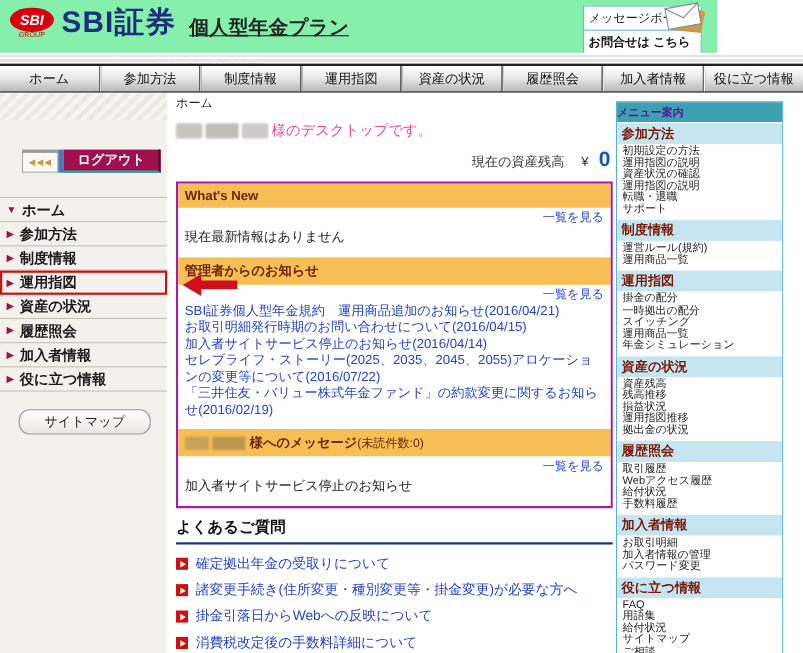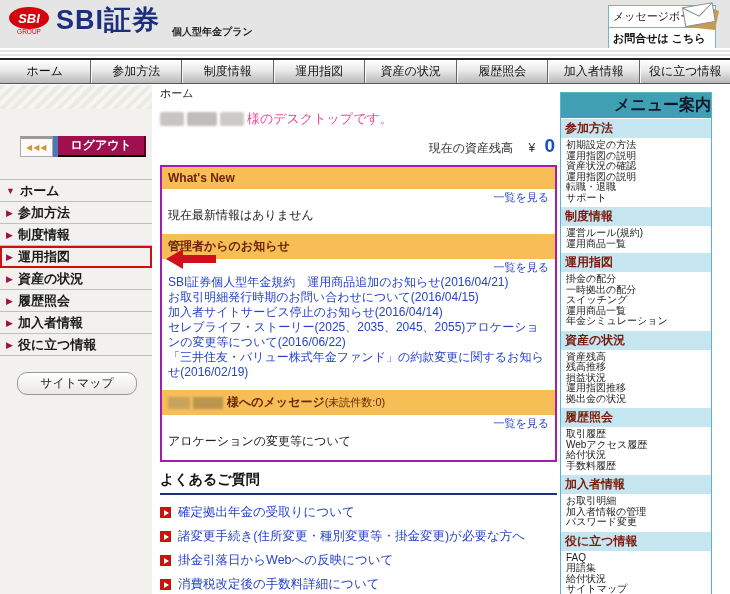--- a/index.html
+++ b/index.html
@@ -1,22 +1,22 @@
 <!DOCTYPE html>
 <html><head>
 <meta charset="utf-8">
 <style>
   html,body{margin:0;padding:0;}
   #page{position:relative;width:730px;height:594px;background:#fff;overflow:hidden;
         font-family:"Liberation Sans","DejaVu Sans",sans-serif;}
   
-  .header{position:absolute;top:0;left:0;width:730px;height:48px;background:#e5e5e5;}
+  .header{position:absolute;top:0;left:0;width:652px;height:48px;background:#86efac;}
   .logo-row{position:absolute;top:6px;left:8px;display:flex;align-items:flex-start;}
   .sbi-text{font-size:27px;font-weight:bold;color:#1c2f7c;letter-spacing:1px;line-height:28px;margin-left:4px;}
-  .plan-title{font-size:10px;font-weight:bold;color:#222;margin:19px 0 0 12px;}
+  .plan-title{font-size:18px;font-weight:bold;color:#222;margin:7px 0 0 12px;text-decoration:underline;}
   .powered{position:absolute;top:34px;left:100px;font-size:11px;font-style:italic;font-weight:bold;color:#1c50b4;margin-top:20px;}
   .powered .pb{color:#5577bb;font-size:9px;}
   .contact-box{position:absolute;top:5px;right:14px;width:106px;border:1px solid #6bb8c8;background:#fff;}
   .contact-row1{font-size:11px;color:#222;padding:3px 4px;border-bottom:1px solid #6bb8c8;cursor:pointer;}
   .contact-row2{font-size:11px;font-weight:bold;color:#111;padding:3px 4px;cursor:pointer;}
   .envelope{position:absolute;top:-5px;right:-6px;}
   .stripes{position:absolute;top:48px;left:0;width:730px;height:10px;
            background:repeating-linear-gradient(180deg,#fff 0 2px,#e4e4e4 2px 4px);}
   
   .navbar{position:absolute;top:58px;left:0;width:730px;height:26px;display:flex;
@@ -28,21 +28,21 @@
   .nav-item:last-child{border-right:none;}
   
   .sidebar{position:absolute;top:85px;left:0;width:152px;height:509px;background:#f2f1ee;}
   .sidebar::before{content:"";position:absolute;top:0;left:0;width:152px;height:24px;
            background:repeating-linear-gradient(135deg,#eceae5 0 4px,#f6f5f2 4px 8px);}
   .logout{position:absolute;top:51px;left:20px;display:flex;height:21px;cursor:pointer;}
   .logout-arrows{background:#fbfaf8;border:1px solid #aaa;border-top:3px solid #9a9a9a;color:#c89a3c;
                  font-size:8px;display:flex;align-items:center;padding:0 5px;letter-spacing:1px;box-sizing:border-box;}
   .logout-strip{width:5px;background:#4a7ab5;}
   .logout-btn{background:#a0104e;color:#fff;font-weight:bold;font-size:12px;padding:0 12px;display:flex;
-              align-items:center;border-right:2px solid #55082a;border-bottom:2px solid #000000;}
+              align-items:center;border-right:2px solid #55082a;border-bottom:2px solid #14b8a6;}
   .side-menu{position:absolute;top:94px;left:0;width:152px;border-top:1px solid #c2c0bb;}
   .side-item{height:22px;display:flex;align-items:center;padding-left:6px;border-bottom:1px solid #c2c0bb;
              font-size:13px;font-weight:bold;color:#1a1a1a;cursor:pointer;box-sizing:border-box;background:transparent;}
   .side-item .arrow{color:#9e1149;font-size:9px;margin-right:5px;}
   .side-item.active{border:2px solid #cc1111;padding-left:4px;}
   .sitemap-btn{position:absolute;top:287px;left:17px;width:118px;height:21px;border:1px solid #999;
                border-radius:10px;background:linear-gradient(#fff,#e9e8e5);font-size:12px;color:#222;
                display:flex;align-items:center;justify-content:center;cursor:pointer;}
   
   .main{position:absolute;top:86px;left:160px;width:397px;}
@@ -67,21 +67,21 @@
   .faq{margin-top:9px;}
   .faq-title{font-size:14px;font-weight:bold;color:#111;padding-bottom:4px;border-bottom:2px solid #1c2f7c;margin-bottom:9px;}
   .faq-item{display:flex;align-items:center;font-size:12.5px;color:#2743c8;margin:7px 0;cursor:pointer;}
   .faq-bullet{width:11px;height:11px;background:#cc1111;margin-right:7px;position:relative;flex:none;}
   .faq-bullet::after{content:"";position:absolute;left:4px;top:2.5px;border-left:5px solid #fff;
                      border-top:3px solid transparent;border-bottom:3px solid transparent;}
   
   .red-arrow{position:absolute;left:166px;top:249px;}
   
   .rightmenu{position:absolute;top:92px;left:560px;width:152px;border:1px solid #58b4c8;background:#fff;box-sizing:border-box;}
-  .rm-header{background:#3fa0b4;color:#0f172a;font-weight:bold;font-size:16px;text-align:right;padding:2px 0;cursor:default;}
+  .rm-header{background:#3fa0b4;color:#4c1d95;font-weight:bold;font-size:10px;text-align:left;padding:2px 0;cursor:default;}
   .rm-section-title{background:#c5e6f0;color:#7a1a0a;font-weight:bold;font-size:12px;padding:1px 4px;border-top:1px solid #fff;}
   .rm-items{padding:2px 0 3px 5px;background:#fff;}
   .rm-item{font-size:10px;line-height:10.5px;color:#222;cursor:pointer;white-space:nowrap;}
 </style>
 </head>
 <body>
 
 <div id="page">
 
   <div class="header">
@@ -189,34 +189,34 @@
         <div class="notice-empty">現在最新情報はありません</div>
       </div>
 
       <div class="notice-header">管理者からのお知らせ</div>
       <div class="notice-body">
         <span class="list-link">一覧を見る</span>
         <div class="news-list">
           <div class="news-item">SBI証券個人型年金規約　運用商品追加のお知らせ(2016/04/21)</div>
           <div class="news-item">お取引明細発行時期のお問い合わせについて(2016/04/15)</div>
           <div class="news-item">加入者サイトサービス停止のお知らせ(2016/04/14)</div>
-          <div class="news-item">セレブライフ・ストーリー(2025、2035、2045、2055)アロケーションの変更等について(2016/06/22)</div>
+          <div class="news-item">セレブライフ・ストーリー(2025、2035、2045、2055)アロケーションの変更等について(2016/07/22)</div>
           <div class="news-item">「三井住友・バリュー株式年金ファンド」の約款変更に関するお知らせ(2016/02/19)</div>
         </div>
       </div>
 
       <div class="notice-header">
         <span class="mb1"></span>
         <span class="mb2"></span>
         <span>様へのメッセージ</span>
         <span class="msg-unread">(未読件数:0)</span>
       </div>
       <div class="notice-body">
         <span class="list-link">一覧を見る</span>
-        <div class="notice-empty">アロケーションの変更等について</div>
+        <div class="notice-empty">加入者サイトサービス停止のお知らせ</div>
       </div>
     </div>
 
     <div class="faq">
       <div class="faq-title">よくあるご質問</div>
       <div class="faq-item">
         <span class="faq-bullet"></span>
         <span>確定拠出年金の受取りについて</span>
       </div>
       <div class="faq-item">

